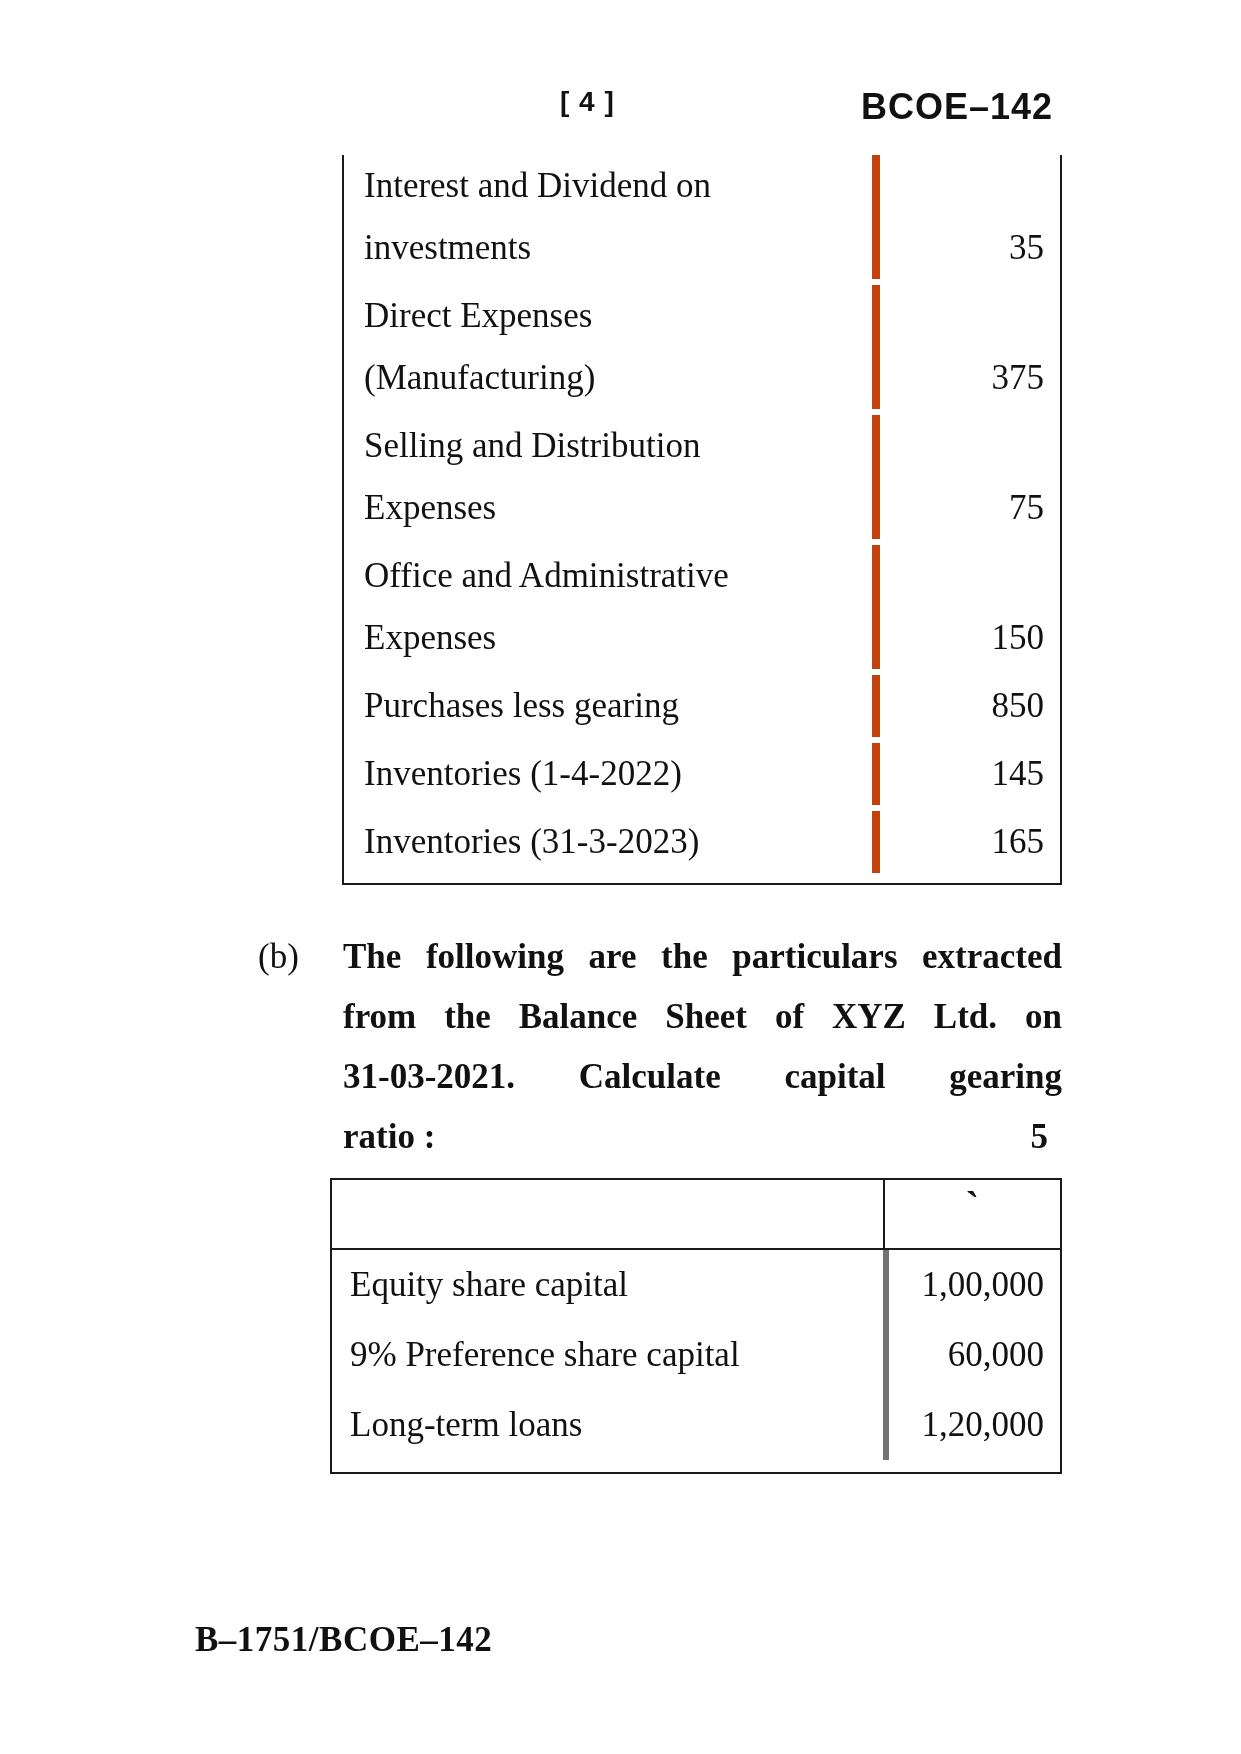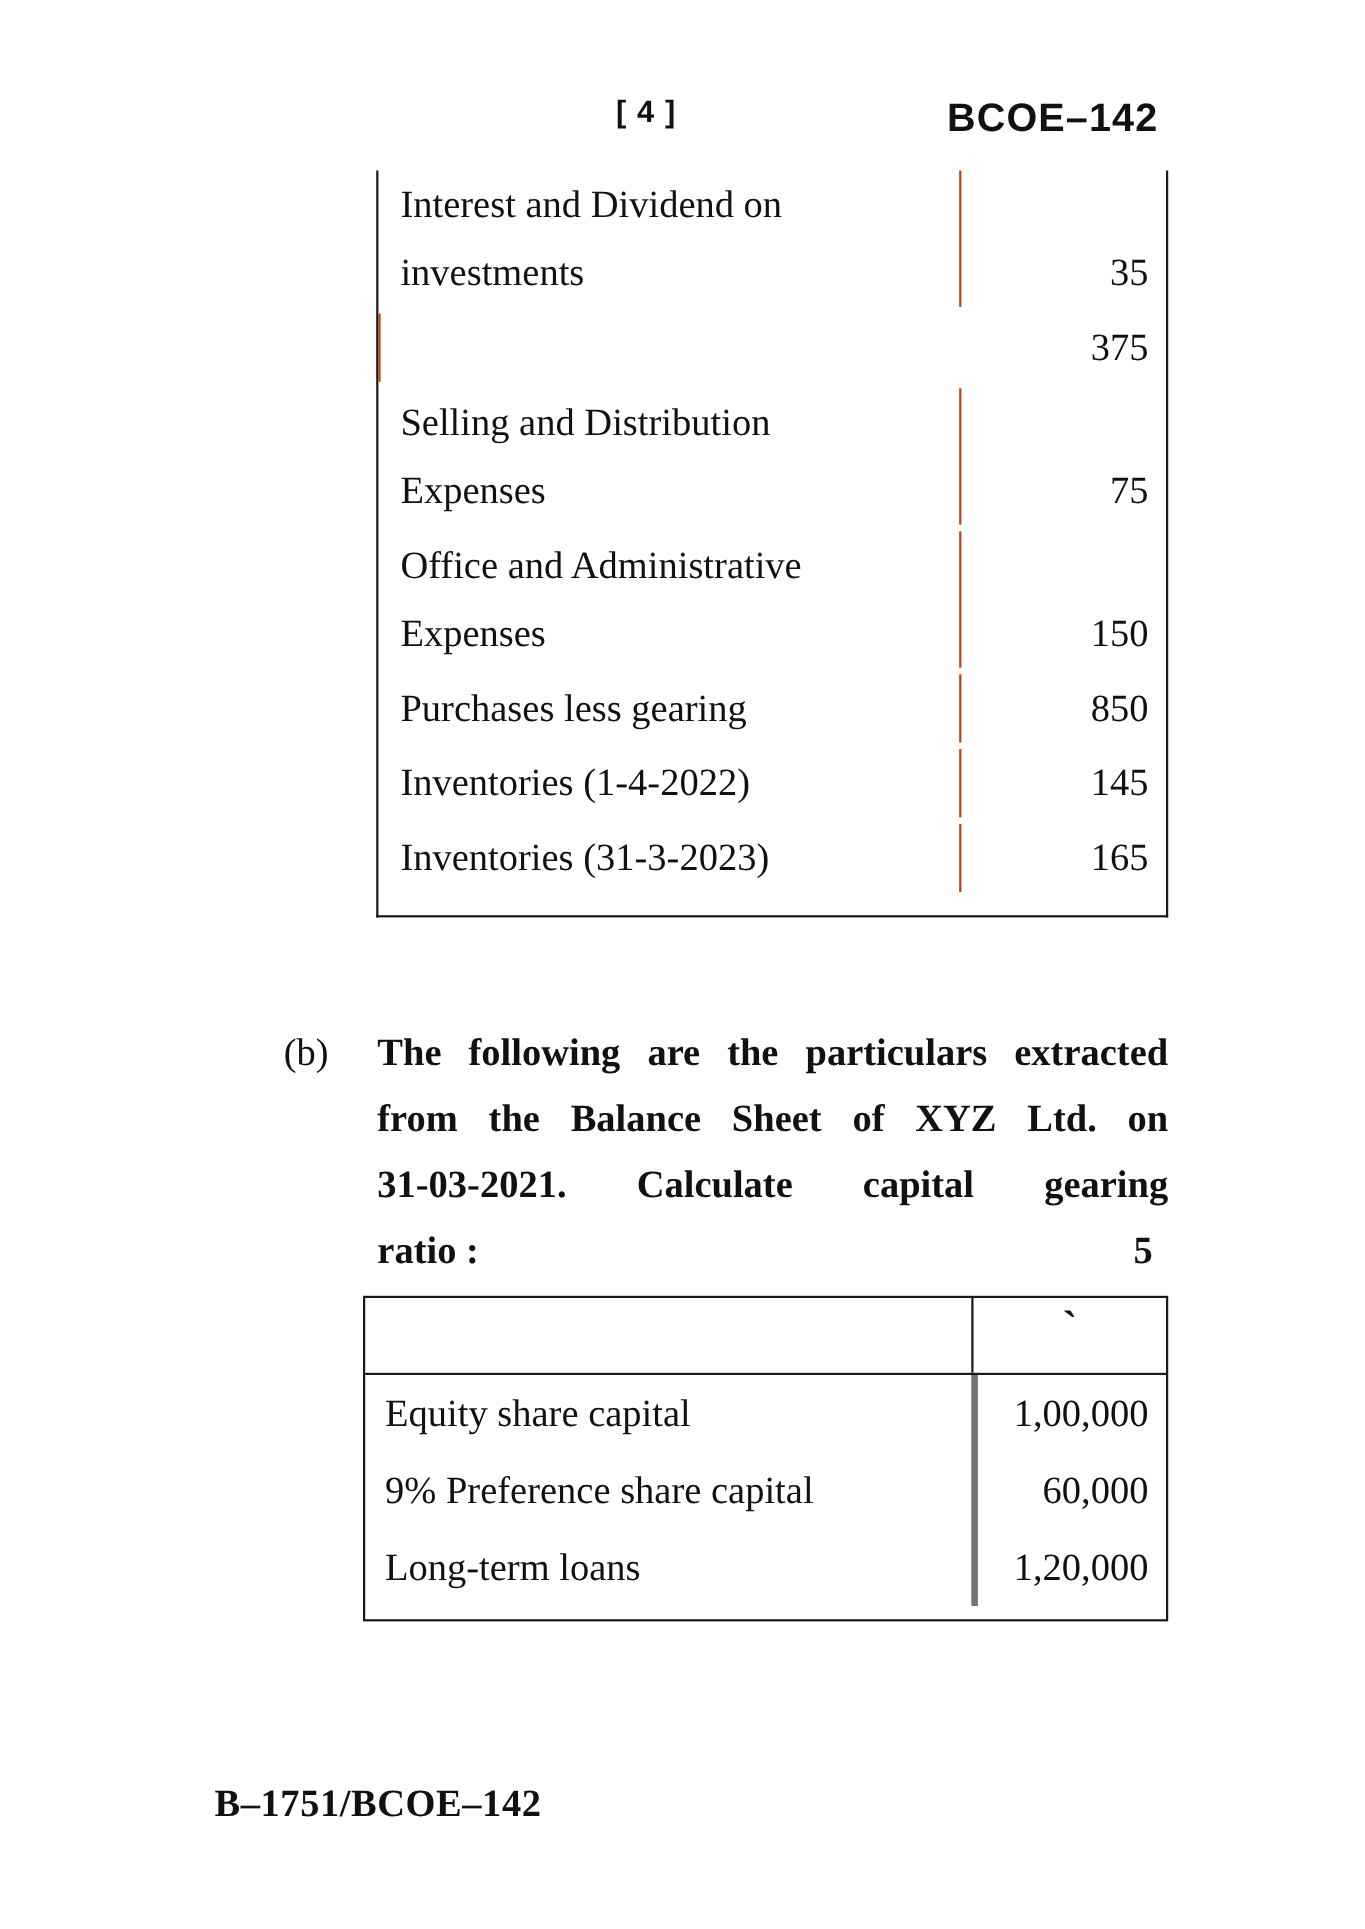--- a/index.html
+++ b/index.html
@@ -22,32 +22,32 @@
     font-family:"Liberation Sans", sans-serif;
     font-weight:bold;font-size:36px;letter-spacing:1px;
   }
   
   .table1{
     position:absolute;left:342px;top:155px;width:720px;
     border-left:2px solid #1a1a1a;
     border-right:2px solid #1a1a1a;
     border-bottom:2px solid #1a1a1a;
     box-sizing:border-box;
-    padding-bottom:21px;
+    padding-bottom:10px;
   }
   .t1-row{display:flex;margin-top:6px;}
   .t1-row:first-child{margin-top:0;}
   .t1-label{
     width:528px;box-sizing:border-box;padding-left:20px;
     font-size:35px;
   }
   .t1-line{line-height:62px;white-space:nowrap;}
   .t1-amount{
     flex:1;box-sizing:border-box;
-    border-left:2px solid #c2410c;
+    border-left:8px solid #c2410c;
     display:flex;align-items:flex-end;justify-content:flex-end;
     padding-right:16px;
     font-size:35px;
   }
   .t1-amount .t1-line{line-height:62px;}
   
   .question-b{
     position:absolute;left:258px;top:927px;width:804px;
     display:flex;
     font-size:35px;
@@ -108,20 +108,24 @@
       <div class="t1-label">
         <div class="t1-line">Interest and Dividend on</div>
         <div class="t1-line">investments</div>
       </div>
       <div class="t1-amount">
         <div class="t1-line">35</div>
       </div>
     </div>
 
     <div class="t1-row">
+      <div class="t1-label">
+        <div class="t1-line">Direct Expenses</div>
+        <div class="t1-line">(Manufacturing)</div>
+      </div>
       <div class="t1-amount">
         <div class="t1-line">375</div>
       </div>
     </div>
 
     <div class="t1-row">
       <div class="t1-label">
         <div class="t1-line">Selling and Distribution</div>
         <div class="t1-line">Expenses</div>
       </div>

